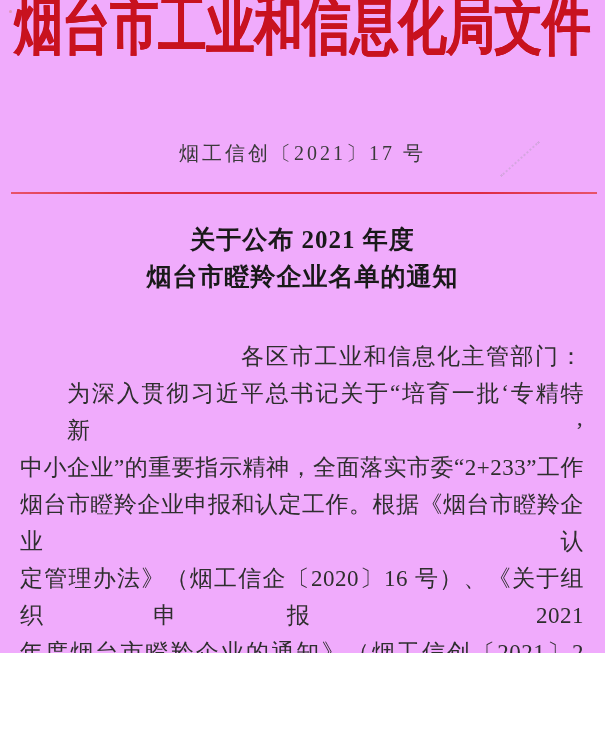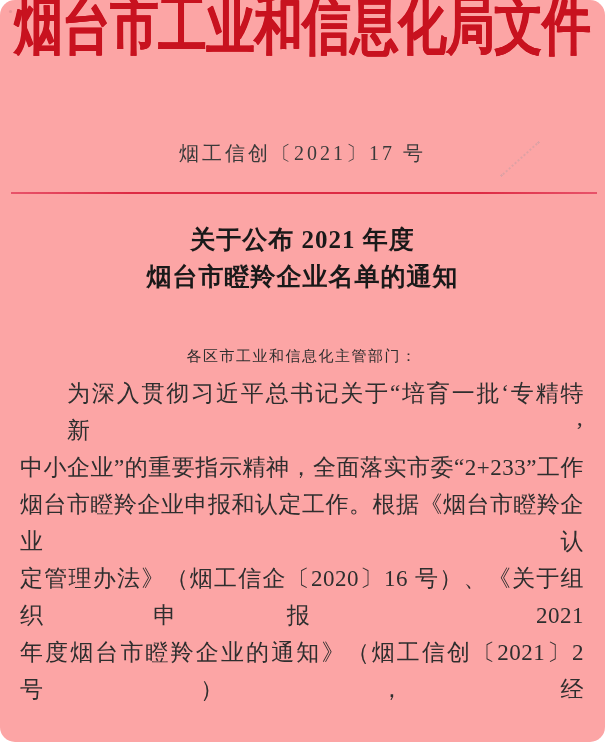--- a/index.html
+++ b/index.html
@@ -3,25 +3,24 @@
 <meta charset="utf-8">
 <style>
   html, body {
     margin: 0;
     padding: 0;
     background: #ffffff;
   }
   .page {
     position: relative;
     width: 605px;
-    height: 742px;
-    background: #fca5a5;
+    height: 653px;
+    background: #f0abfc;
     overflow: hidden;
     font-family: "Liberation Serif", "DejaVu Serif", serif;
-    border-radius: 15px;
   }
   
   .red-head {
     position: absolute;
     top: -17px;
     left: 0;
     width: 100%;
     text-align: center;
     white-space: nowrap;
   }
@@ -67,24 +66,24 @@
     letter-spacing: 1px;
   }
   .content {
     position: absolute;
     top: 338px;
     left: 20px;
     right: 21px;
     color: #2e2e2e;
   }
   .salutation {
-    font-size: 15px;
+    font-size: 23px;
     line-height: 37px;
     letter-spacing: 1.5px;
-    text-align: center;
+    text-align: right;
     white-space: nowrap;
   }
   .bline {
     font-size: 23px;
     line-height: 37px;
     letter-spacing: 0.5px;
     text-align: justify;
     text-align-last: justify;
   }
   .bline.indent {

